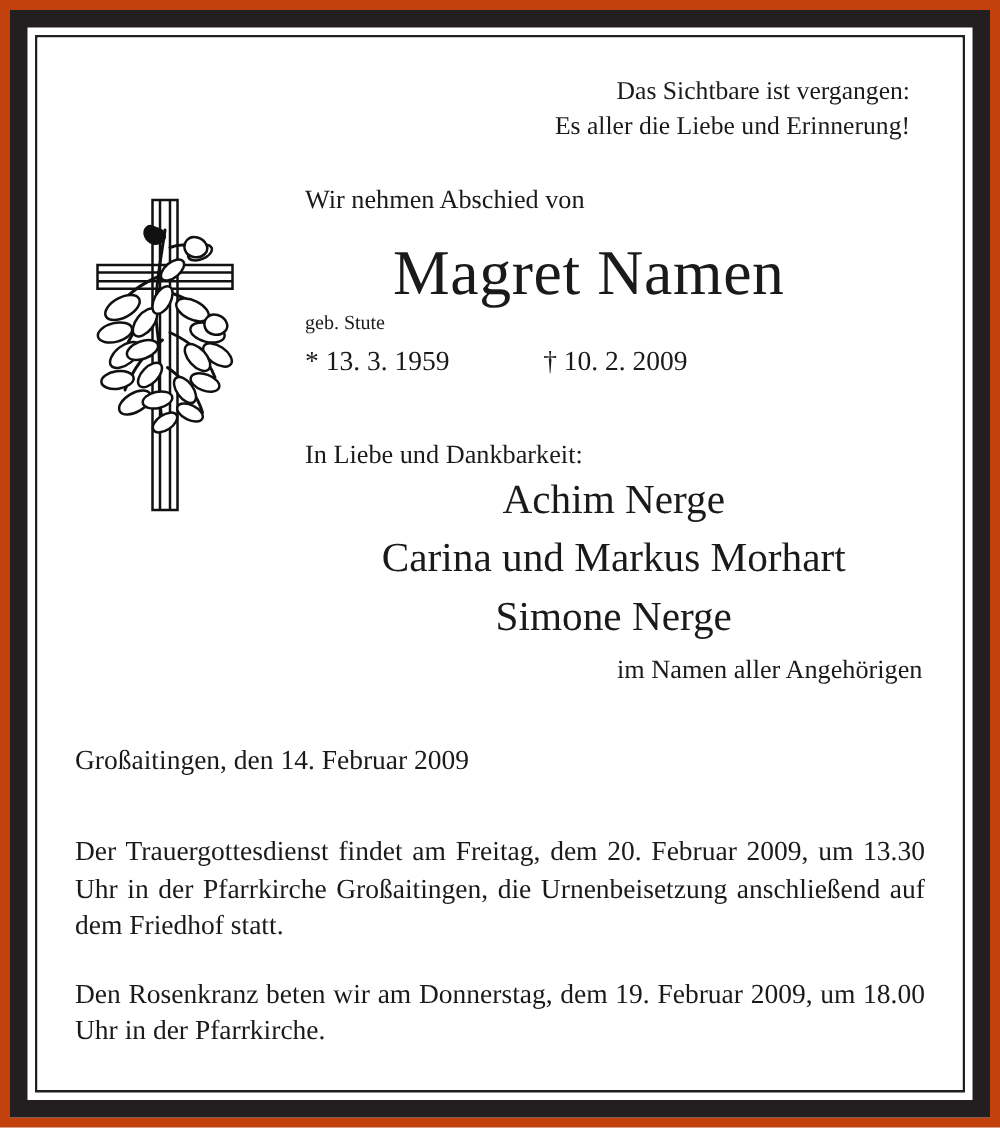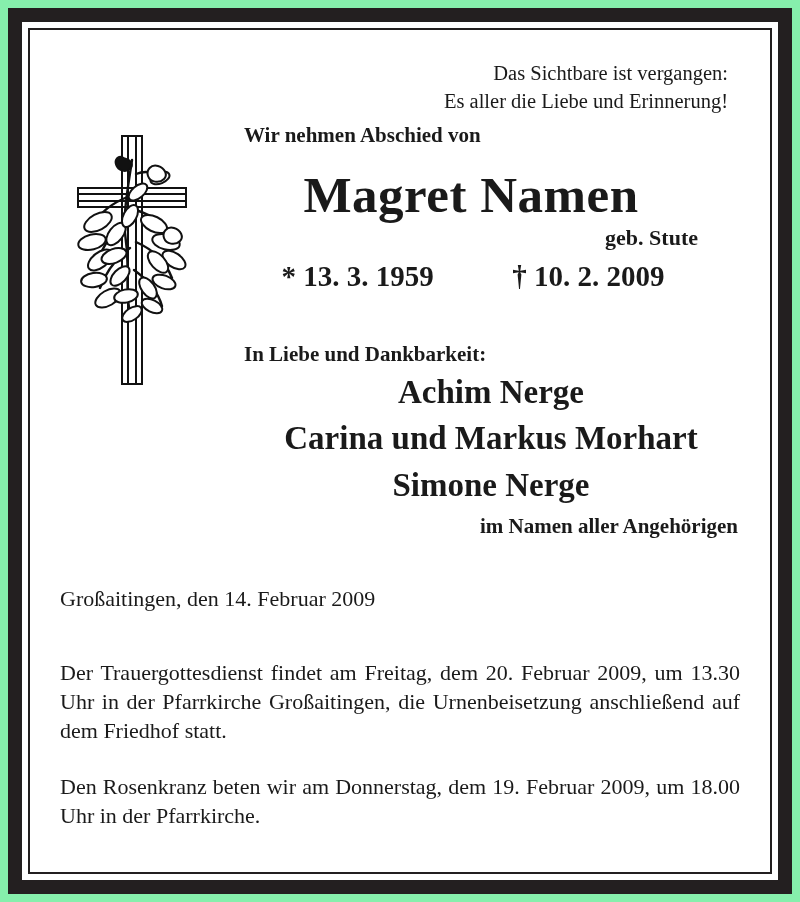--- a/index.html
+++ b/index.html
@@ -13,21 +13,21 @@
     font-family: "Liberation Serif", "DejaVu Serif", serif;
     color: #1a1a1a;
     overflow: hidden;
   }
 
   
   .page {
     position: relative;
     width: 800px;
     height: 902px;
-    background: #86efac;
+    background: #c2410c;
     box-sizing: border-box;
     padding: 8px;               
   }
   .frame-outer {
     position: relative;
     width: 100%;
     height: 100%;
     box-sizing: border-box;
     border: 14px solid #231f20; 
     background: #ffffff;
@@ -54,22 +54,21 @@
     line-height: 1.36;
     padding-right: 20px;
     margin: 12px 0 0 0;
     white-space: nowrap;
   }
   .motto div { display: block; }
 
   
   .body-area {
     position: relative;
-    margin-top: 6px;
-    font-weight: bold;
+    margin-top: 30px;
   }
   .cross-wrap {
     position: absolute;
     left: 18px;
     top: 8px;
     width: 140px;
     height: 270px;
   }
   .cross-wrap svg { display: block; width: 140px; height: 270px; }
 
@@ -86,29 +85,28 @@
 
   .name {
     text-align: center;
     font-size: 51px;
     line-height: 1.08;
     margin: 20px 0 0 0;
     letter-spacing: 0.5px;
     padding-right: 40px;
   }
   .maiden {
-    text-align: right;
-    font-size: 22px;
+    text-align: left;
+    font-size: 16px;
     line-height: 1.2;
     margin: 2px 0 0 0;
     padding-right: 40px;
   }
   .dates {
-    text-align: center;
-    font-size: 29px;
+    font-size: 22px;
     line-height: 1.2;
     margin: 8px 0 0 0;
     padding-right: 36px;
     white-space: nowrap;
   }
   .dates .gap { display: inline-block; width: 64px; }
 
   .mourn-block {
     margin: 47px 0 0 0;
   }

